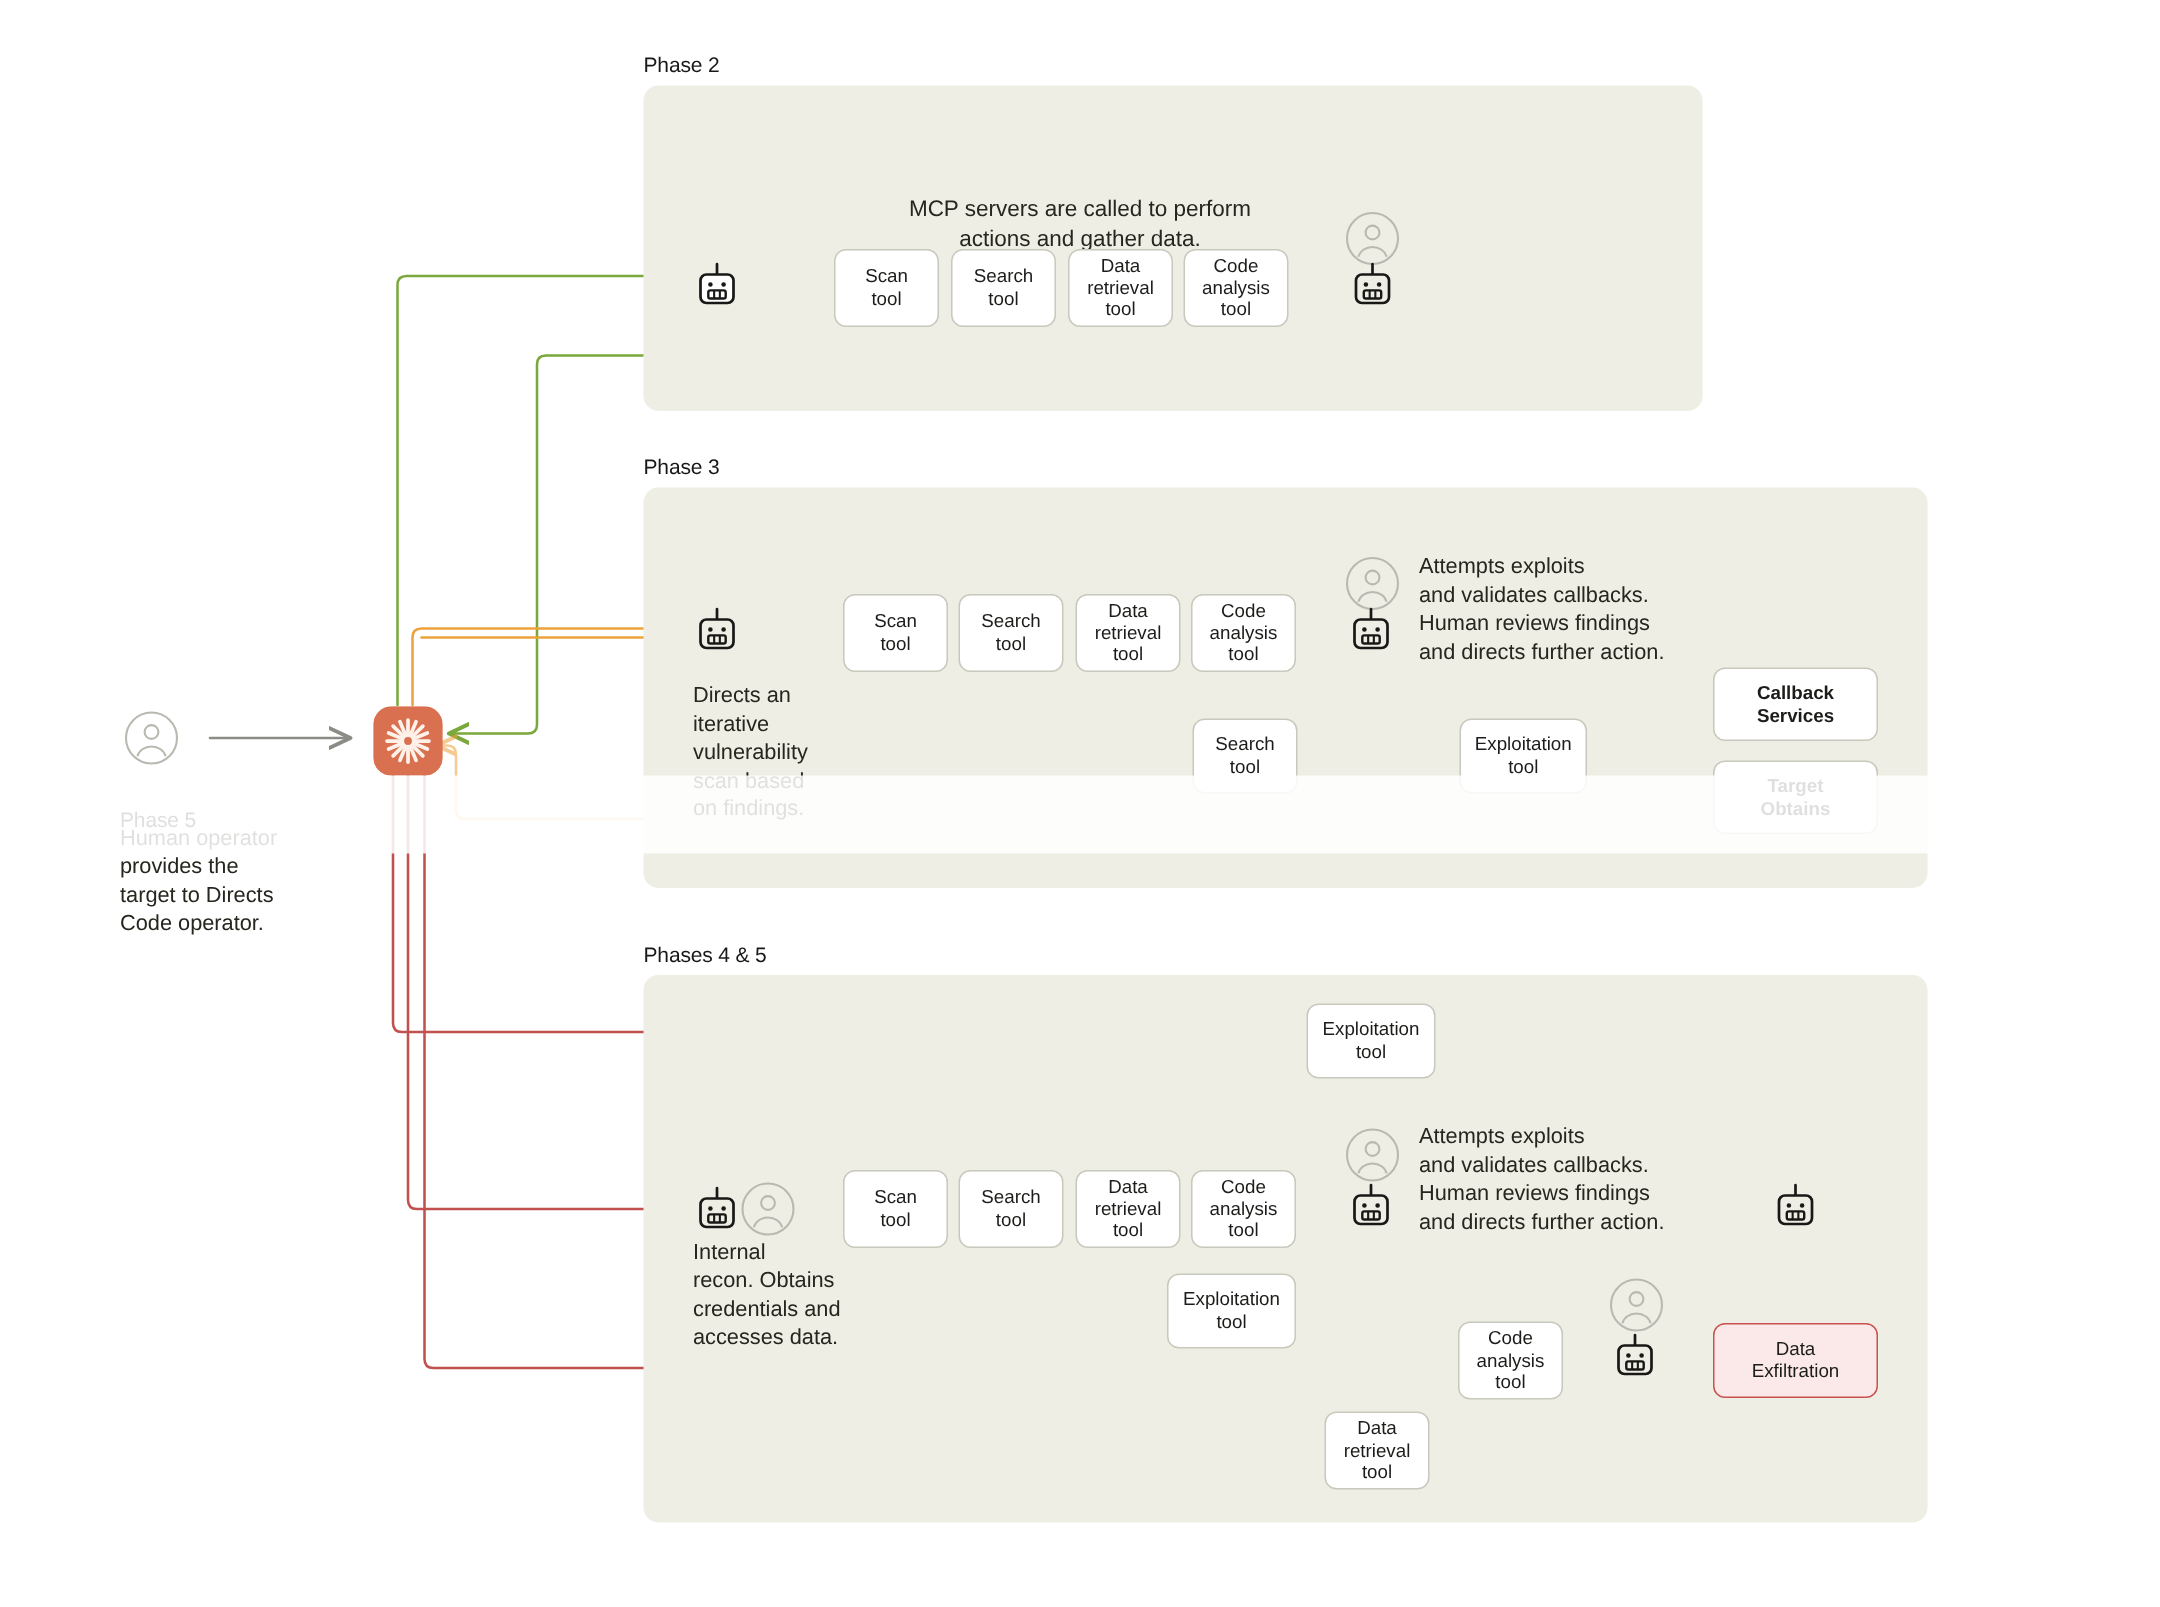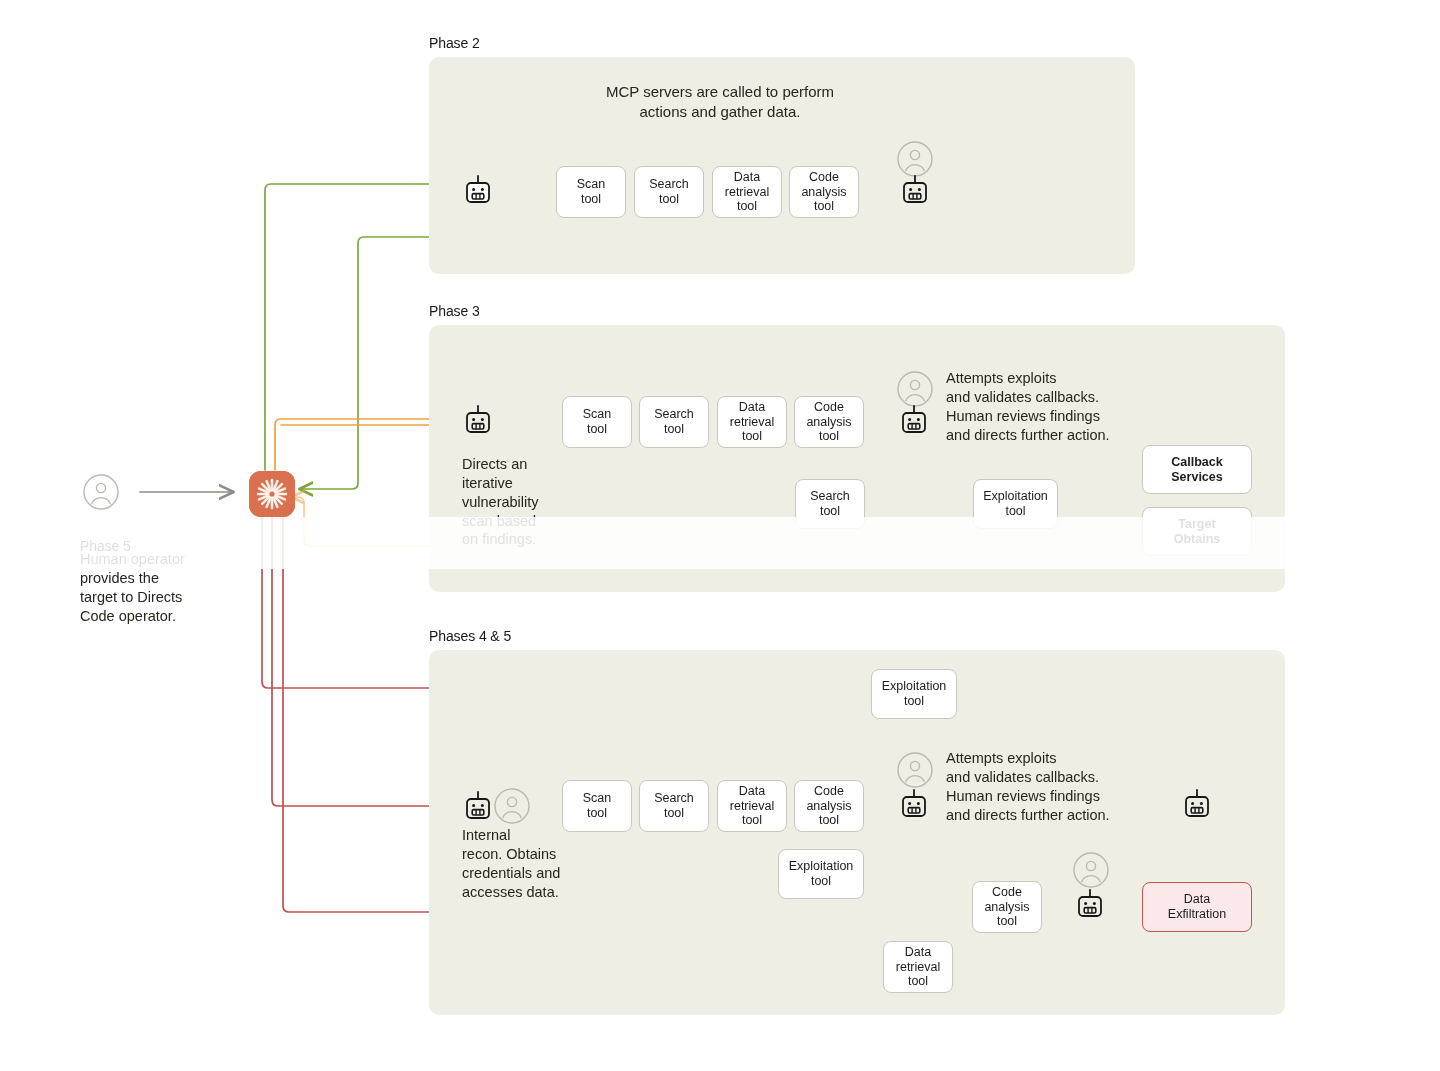--- a/index.html
+++ b/index.html
@@ -21,21 +21,21 @@
   .tool{
     position:absolute;background:#ffffff;border:1px solid #c8c8bd;border-radius:8px;
     display:flex;align-items:center;justify-content:center;text-align:center;
     font-size:12.5px;line-height:1.18;color:#1c1c1a;padding:2px 3px;box-sizing:border-box;
   }
   .tool.exfil{background:#fbe9e9;border-color:#c9524f;}
   .note{
     position:absolute;font-size:14.5px;line-height:1.30;color:#26261f;white-space:pre-line;
   }
   .centernote{
-    position:absolute;font-size:15px;line-height:1.30;color:#26261f;text-align:center;white-space:pre-line;
+    position:absolute;font-size:15px;line-height:1.30;color:#26261f;text-align:center;white-space:pre-line;margin-top:48px;
   }
 
   
   .robot{position:absolute;width:28px;height:32px;}
   .robot svg{display:block;width:28px;height:32px;}
   
   .person{position:absolute;width:36px;height:36px;}
   .person svg{display:block;width:36px;height:36px;}
 
   

